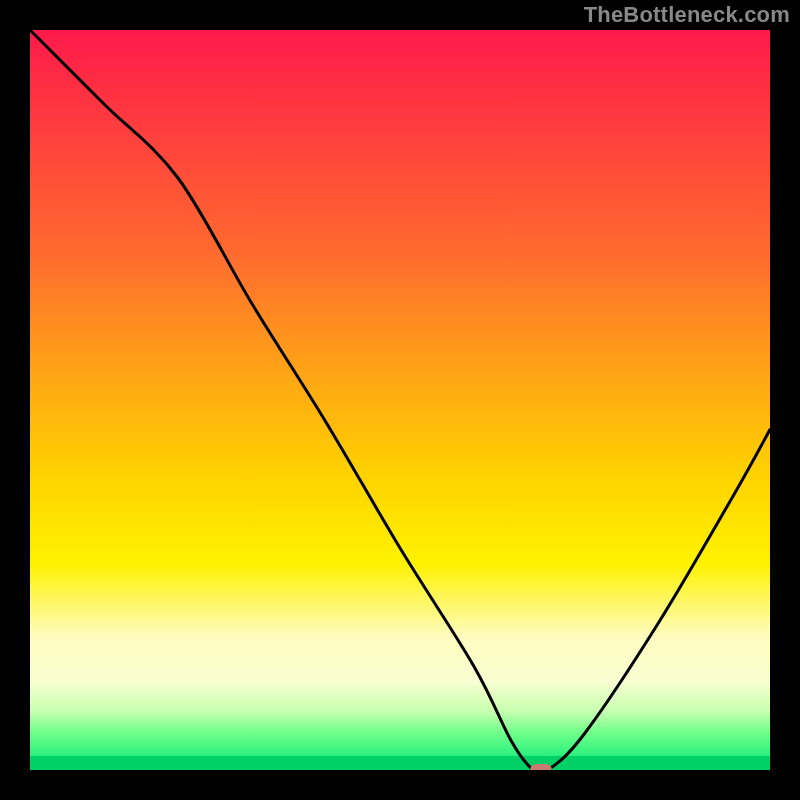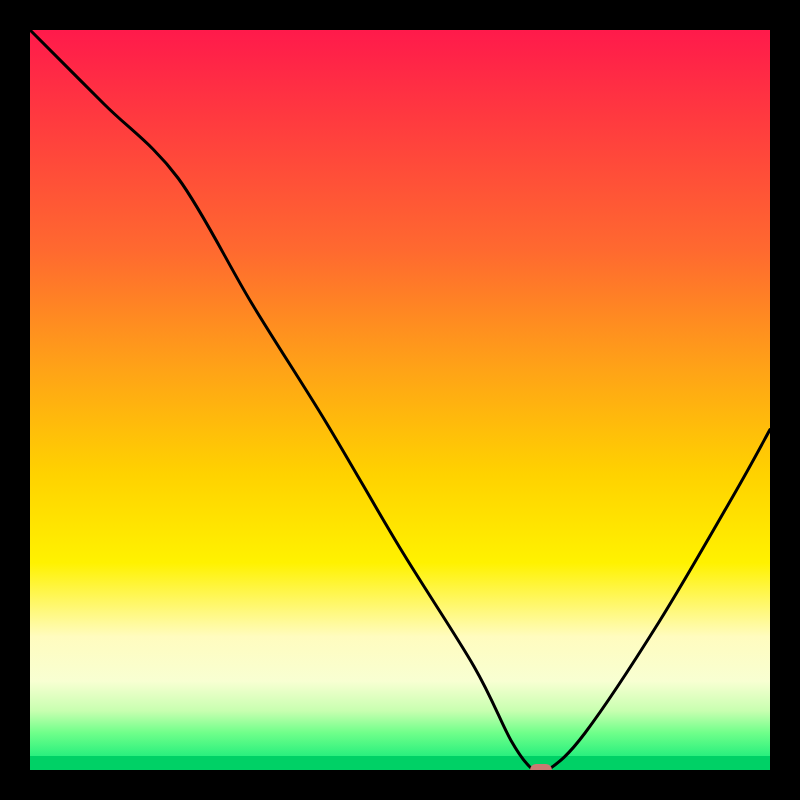--- a/index.html
+++ b/index.html
@@ -68,20 +68,21 @@
     border-radius: 6px;
     background: #c97a72;
     z-index: 3;
     transform: translate(-50%, -50%);
   }
 </style>
 </head>
 <body>
 
 <div class="frame">
+  <div class="watermark">TheBottleneck.com</div>
 
   <div class="plot">
     <div class="gradient"></div>
     <div class="green-strip"></div>
 
     <svg class="curve" viewBox="0 0 740 740" preserveAspectRatio="none">
       <path id="curve-path" d="M 0 0 C 12.333333333333334 12.333333333333334, 49.33333333333333 49.33333333333333, 74 74 C 98.66666666666667 98.66666666666667, 123.33333333333333 114.69999999999999, 148 148 C 172.66666666666666 181.3, 197.33333333333334 233.1, 222 273.8 C 246.66666666666666 314.5, 271.3333333333333 351.50000000000006, 296 392.20000000000005 C 320.6666666666667 432.90000000000003, 345.3333333333333 477.3, 370 518 C 394.6666666666667 558.7, 425.5 604.3333333333333, 444 636.4 C 462.5 668.4666666666667, 471.1333333333333 693.1333333333333, 481 710.4 C 490.8666666666667 727.6666666666666, 497.03333333333336 735.0666666666666, 503.20000000000005 740 C 509.36666666666673 744.9333333333334, 509.3666666666667 746.1666666666666, 518 740 C 526.6333333333333 733.8333333333334, 536.5 727.6666666666666, 555 703 C 573.5 678.3333333333334, 604.3333333333334 631.4666666666667, 629 592 C 653.6666666666666 552.5333333333333, 684.5 498.26666666666665, 703 466.2 C 721.5 434.1333333333333, 733.8333333333334 410.7, 740 399.59999999999997" fill="none" stroke="#000000" stroke-width="3" stroke-linecap="round" stroke-linejoin="round"></path>
     </svg>
 
     <div class="marker" id="marker" style="left: 510.6px; top: 740px; background: rgb(201, 122, 114);"></div>

